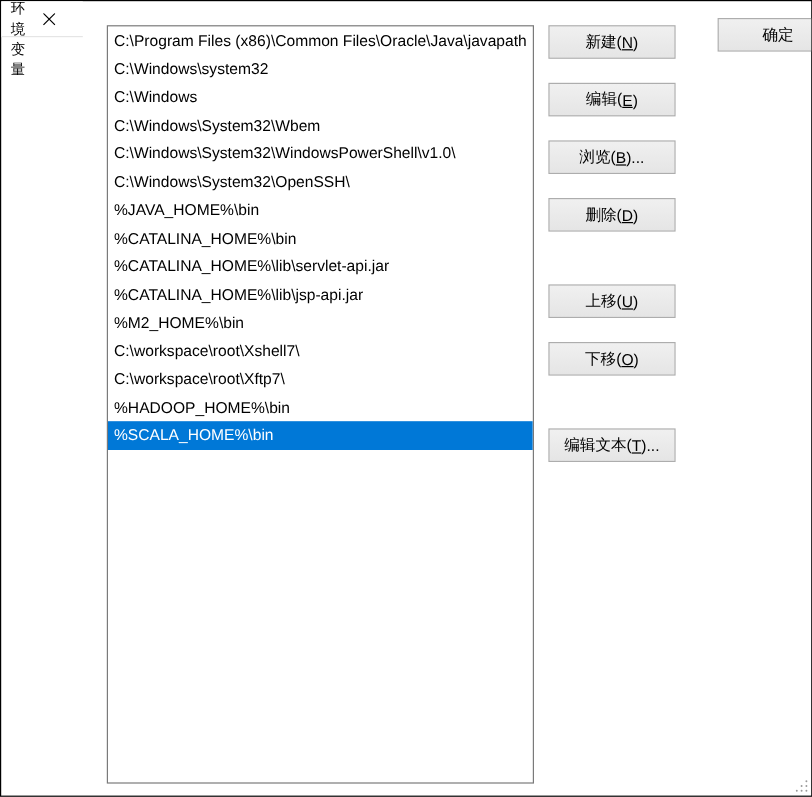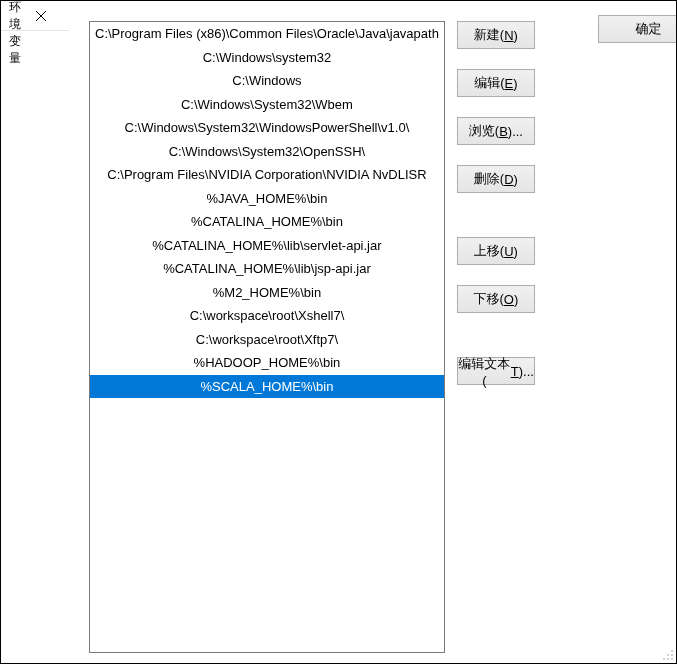--- a/index.html
+++ b/index.html
@@ -45,21 +45,20 @@
       display: flex;
       gap: 12px;
     }
     .listbox {
       flex: 1;
       border: 1px solid #7a7a7a;
       background: #fff;
       overflow: hidden;
       display: flex;
       flex-direction: column;
-      text-align: center;
     }
     .list-inner {
       flex: 1;
     }
     .list-item {
       height: 23.5px;
       line-height: 23.5px;
       padding: 0 5px;
       font-size: 13px;
       color: #000;
@@ -69,21 +68,21 @@
     .list-item.selected {
       background: #0078d7;
       color: #ffffff;
     }
     .side-buttons {
       width: 101px;
       display: flex;
       flex-direction: column;
     }
     .btn {
-      width: 78px;
+      width: 106px;
       height: 28px;
       border: 1px solid #adadad;
       background: linear-gradient(to bottom, #f0f0f0, #e5e5e5);
       font-size: 13px;
       color: #000;
       display: flex;
       align-items: center;
       justify-content: center;
       cursor: default;
       font-family: inherit;
@@ -136,21 +135,20 @@
   <div class="content">
     <div class="main-row">
       <div class="listbox">
         <div class="list-inner" id="list-inner">
             <div class="list-item">C:\Program Files (x86)\Common Files\Oracle\Java\javapath</div>
             <div class="list-item">C:\Windows\system32</div>
             <div class="list-item">C:\Windows</div>
             <div class="list-item">C:\Windows\System32\Wbem</div>
             <div class="list-item">C:\Windows\System32\WindowsPowerShell\v1.0\</div>
             <div class="list-item">C:\Windows\System32\OpenSSH\</div>
-            <div class="list-item">C:\Program Files\NVIDIA Corporation\NVIDIA NvDLISR</div>
             <div class="list-item">%JAVA_HOME%\bin</div>
             <div class="list-item">%CATALINA_HOME%\bin</div>
             <div class="list-item">%CATALINA_HOME%\lib\servlet-api.jar</div>
             <div class="list-item">%CATALINA_HOME%\lib\jsp-api.jar</div>
             <div class="list-item">%M2_HOME%\bin</div>
             <div class="list-item">C:\workspace\root\Xshell7\</div>
             <div class="list-item">C:\workspace\root\Xftp7\</div>
             <div class="list-item">%HADOOP_HOME%\bin</div>
             <div class="list-item selected">%SCALA_HOME%\bin</div>
           </div>

